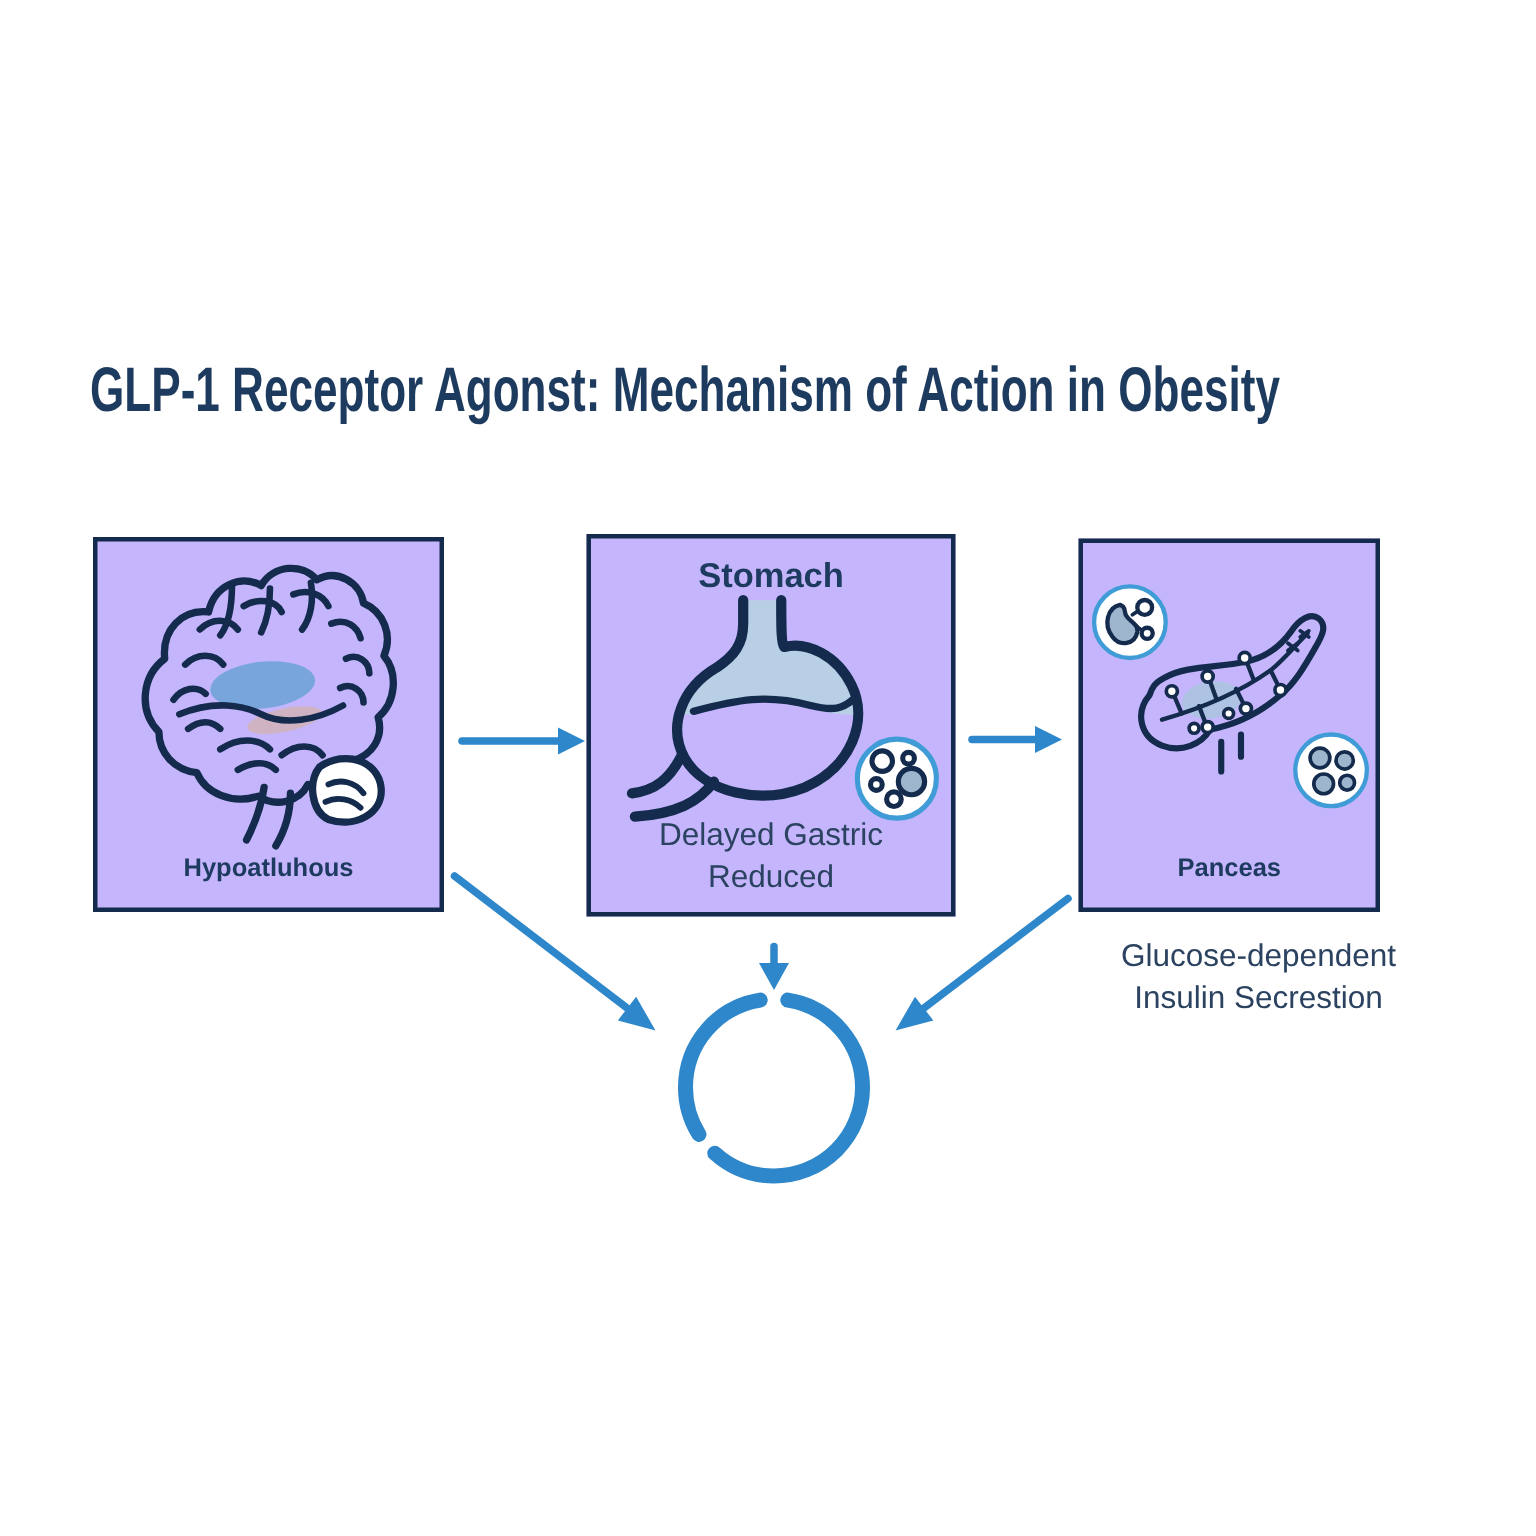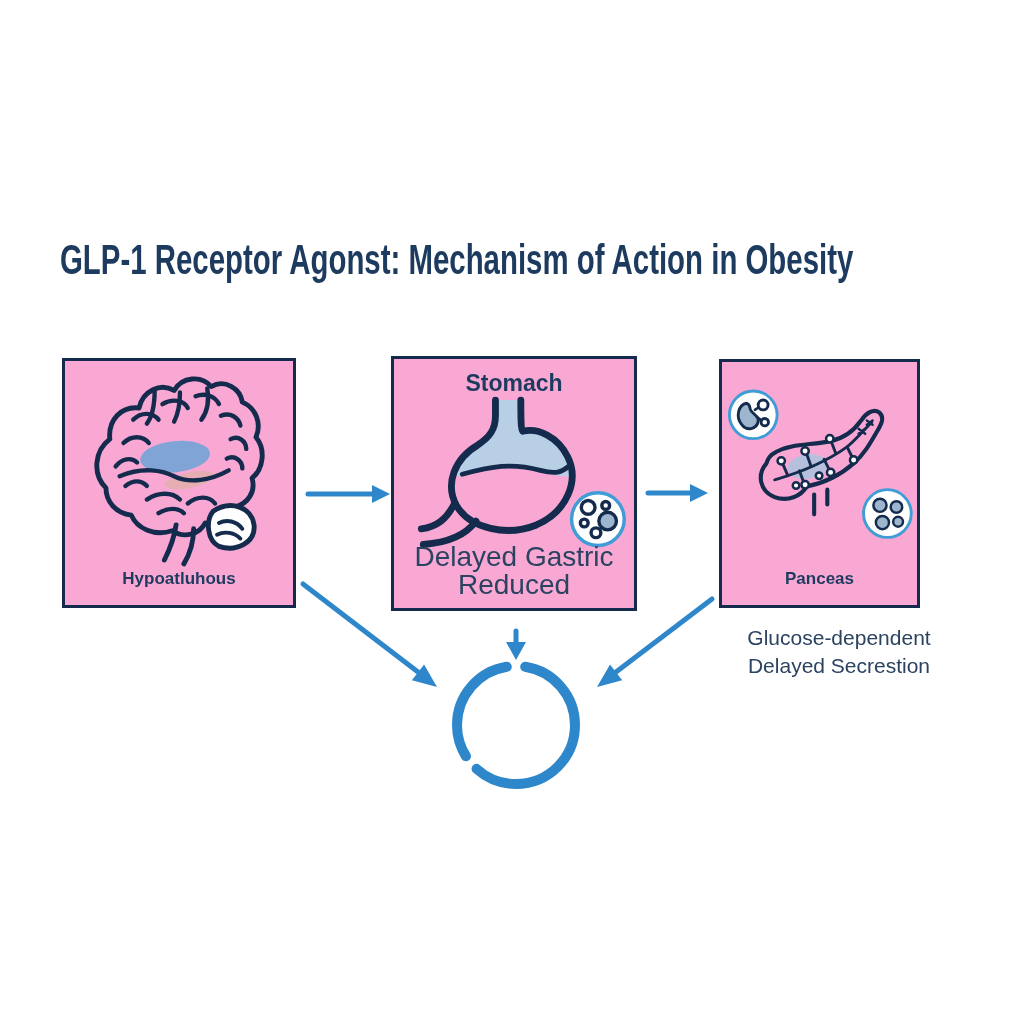--- a/index.html
+++ b/index.html
@@ -11,41 +11,41 @@
   .canvas{position:absolute;left:0;top:0;width:1024px;height:1024px;background:var(--background,#ffffff);}
 
   .diagram-title{
     position:absolute;left:60px;top:236px;
     font-size:42px;font-weight:bold;color:var(--navy-text,#1d3a5f);
     white-space:nowrap;letter-spacing:0px;
     transform:scaleX(0.70);transform-origin:left top;
   }
 
   .node-box{
-    position:absolute;background:#f9a8d4;
+    position:absolute;background:#c4b5fd;
     border:3px solid var(--navy-line,#142b4d);
     box-sizing:border-box;
   }
   #box-brain{left:62px;top:358px;width:234px;height:250px;}
   #box-stomach{left:391px;top:356px;width:246px;height:255px;}
   #box-pancreas{left:719px;top:359px;width:201px;height:249px;}
 
   .organ-svg{position:absolute;left:0;top:0;width:100%;height:100%;}
 
   .box-label{
     position:absolute;left:0;right:0;text-align:center;
     font-weight:bold;font-size:17px;color:var(--navy-text,#1d3a5f);
   }
   .box-heading{
     position:absolute;left:0;right:0;top:11px;text-align:center;
     font-weight:bold;font-size:23px;color:var(--navy-text,#1d3a5f);
   }
   .inner-caption{
     position:absolute;left:0;right:0;bottom:9px;text-align:center;
-    font-size:28px;line-height:28px;color:var(--caption-text,#2b4360);
+    font-size:21px;line-height:28px;color:var(--caption-text,#2b4360);
   }
   .below-caption{
     position:absolute;top:624px;text-align:center;
     font-size:21px;line-height:28px;color:var(--caption-text,#2b4360);
   }
   #caption-brain{left:38px;width:282px;}
   #caption-pancreas{left:698px;width:282px;}
 
   .arrow-layer{position:absolute;left:0;top:0;width:1024px;height:1024px;pointer-events:none;}
 
@@ -165,21 +165,21 @@
         <circle cx="192" cy="151" r="8" fill="#9eb6cd" stroke="#142b4d" stroke-width="3"></circle>
         <circle cx="212" cy="153" r="7" fill="#9eb6cd" stroke="#142b4d" stroke-width="3"></circle>
         <circle cx="195" cy="172" r="8" fill="#9eb6cd" stroke="#142b4d" stroke-width="3"></circle>
         <circle cx="214" cy="171" r="6" fill="#9eb6cd" stroke="#142b4d" stroke-width="3"></circle>
       </g>
     </svg>
     <div class="box-label" style="bottom:16px;">Panceas</div>
   </div>
   <div class="below-caption" id="caption-pancreas">
     <div>Glucose-dependent</div>
-    <div>Delayed Secrestion</div>
+    <div>Insulin Secrestion</div>
   </div>
 
   <svg class="arrow-layer" viewBox="0 0 1024 1024">
     <g stroke="#2e87ca" stroke-width="5" fill="#2e87ca" stroke-linecap="round">
 
       <g>
         <line x1="308" y1="494" x2="372" y2="494"></line>
         <polygon points="372,485 372,503 390,494" stroke="none"></polygon>
       </g>
 

